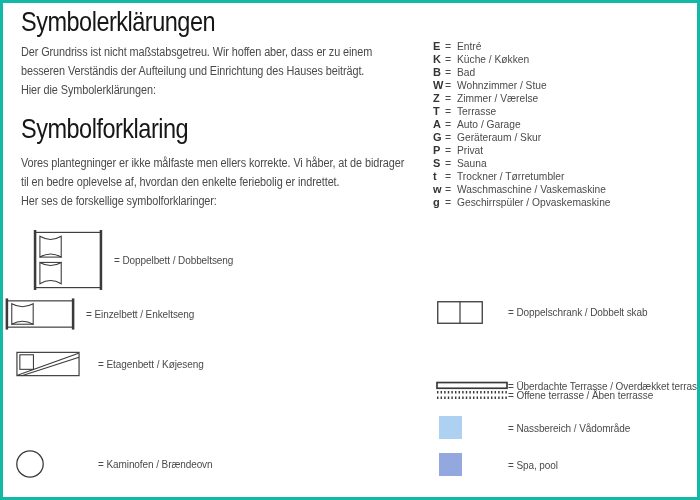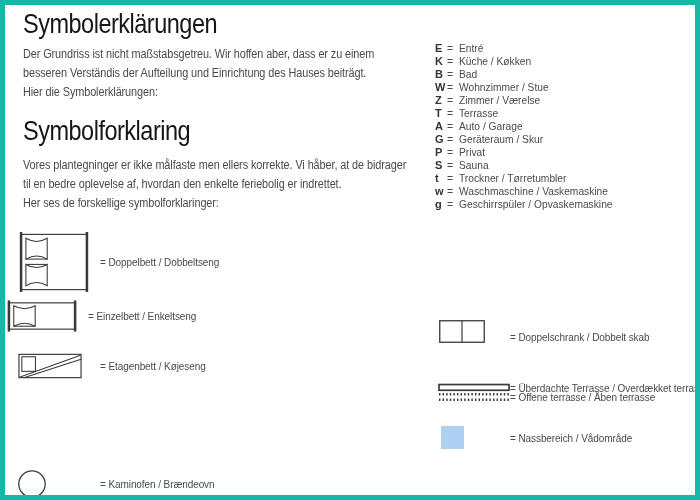--- a/index.html
+++ b/index.html
@@ -1,19 +1,19 @@
 <!DOCTYPE html>
 <html><head>
 <meta charset="utf-8">
 <style>
   html,body{margin:0;padding:0;background:#fff;}
   .page{
     position:relative;width:700px;height:500px;background:#ffffff;
     font-family:"Liberation Sans","DejaVu Sans",sans-serif;
-    overflow:hidden;border:5px solid #14b8a6;box-sizing:border-box;
+    overflow:hidden;border:3px solid #14b8a6;box-sizing:border-box;
   }
   .title{
     position:absolute;left:18px;margin:0;font-size:28px;font-weight:400;
     color:#161616;letter-spacing:-0.6px;white-space:nowrap;
     transform:scaleX(.84);transform-origin:0 50%;
   }
   .para{
     position:absolute;left:18px;margin:0;font-size:12.5px;line-height:19px;
     color:#4a4a4a;white-space:pre-line;width:460px;
     transform:scaleX(.87);transform-origin:0 0;letter-spacing:-0.1px;
@@ -47,21 +47,21 @@
   <h1 class="title" style="top:3px;">Symbolerklärungen</h1>
   <p class="para" style="top:40px;">Der Grundriss ist nicht maßstabsgetreu. Wir hoffen aber, dass er zu einem
 besseren Verständis der Aufteilung und Einrichtung des Hauses beiträgt.
 Hier die Symbolerklärungen:</p>
 
   <h1 class="title" style="top:110px;">Symbolforklaring</h1>
   <p class="para" style="top:151px;">Vores plantegninger er ikke målfaste men ellers korrekte. Vi håber, at de bidrager
 til en bedre oplevelse af, hvordan den enkelte feriebolig er indrettet.
 Her ses de forskellige symbolforklaringer:</p>
 
-  <div class="lrow left" style="left:12px;top:226px;height:62px;justify-content:flex-end;">
+  <div class="lrow left" style="left:28px;top:226px;height:62px;justify-content:flex-end;">
     <span class="iconbox">
       <svg width="74" height="62" viewBox="0 0 76 64">
         <rect class="st" x="4" y="3.5" width="68" height="57" stroke-width="1.2"></rect>
         <line class="st" x1="4" y1="1" x2="4" y2="63" stroke-width="2.6"></line>
         <line class="st" x1="72" y1="1" x2="72" y2="63" stroke-width="2.6"></line>
         <path class="st" stroke-width="1.1" d="M9,7.5 Q20,14 31,7.5 L31,29 Q20,22.5 9,29 Z"></path>
         <line class="st" x1="9" y1="29" x2="31" y2="29" stroke-width="1.1"></line>
         <path class="st" stroke-width="1.1" d="M9,34.5 Q20,41 31,34.5 L31,56.5 Q20,50 9,56.5 Z"></path>
         <line class="st" x1="9" y1="34.5" x2="31" y2="34.5" stroke-width="1.1"></line>
       </svg>
@@ -88,21 +88,21 @@
         <rect class="st" x="2" y="2" width="64" height="24" stroke-width="1.2"></rect>
         <line class="st" x1="2.5" y1="25.5" x2="65.5" y2="3" stroke-width="1.1"></line>
         <line class="st" x1="7" y1="26" x2="66" y2="7" stroke-width="1.1"></line>
         <rect class="st" x="5" y="4.5" width="14" height="15" stroke-width="1.1"></rect>
       </svg>
     </span>
     <span class="lbl">= Etagenbett / Køjeseng</span>
   </div>
 
 
-  <div class="lrow left" style="left:12px;top:463px;height:31px;text-align:center;">
+  <div class="lrow left" style="left:12px;top:445px;height:31px;text-align:center;">
     <span class="iconbox">
       <svg width="30" height="30" viewBox="0 0 30 30">
         <circle class="st" cx="15" cy="15" r="13.2" stroke-width="1.3"></circle>
       </svg>
     </span>
     <span class="lbl">= Kaminofen / Brændeovn</span>
   </div>
 
   <div class="codes">
     <div class="coderow">
@@ -167,21 +167,21 @@
       </div>
     <div class="coderow">
         <span class="ltr">g</span>
         <span class="eq">=</span>
         <span class="clab">Geschirrspüler / Opvaskemaskine</span>
       </div>
   </div>
 
 
 
-  <div class="lrow right" style="left:433px;top:314px;height:24px;align-items:flex-end;">
+  <div class="lrow right" style="left:433px;top:297px;height:24px;">
     <span class="iconbox">
       <svg width="46" height="23" viewBox="0 0 46 23" style="margin-left:1px;">
         <rect class="st" x="0.75" y="0.75" width="44.5" height="21.5" stroke-width="1.3"></rect>
         <line class="st" x1="23" y1="0.75" x2="23" y2="22.25" stroke-width="1.2"></line>
       </svg>
     </span>
     <span class="lbl">= Doppelschrank / Dobbelt skab</span>
   </div>
 
   <div class="lrow right" style="left:433px;top:341px;height:12px;margin-top:45px;">
@@ -196,21 +196,27 @@
 
   <div class="lrow right" style="left:433px;top:377px;height:11px;">
     <span class="iconbox">
       <svg width="73" height="9" viewBox="0 0 73 9">
         <rect class="st" x="1" y="1.5" width="71" height="5.8" stroke-width="1.7"></rect>
       </svg>
     </span>
     <span class="lbl">= Überdachte Terrasse / Overdækket terrasse</span>
   </div>
 
-  <div class="lrow right" style="left:433px;top:412px;height:25px;margin-top:8px;">
+  <div class="lrow right" style="left:433px;top:412px;height:25px;">
     <span class="iconbox">
       <span class="swatch" style="margin-left: 3px; background: rgb(174, 208, 241);"></span>
     </span>
     <span class="lbl">= Nassbereich / Vådområde</span>
   </div>
 
+  <div class="lrow right" style="left:433px;top:449px;height:25px;">
+    <span class="iconbox">
+      <span class="swatch" style="margin-left: 3px; background: rgb(146, 168, 223);"></span>
+    </span>
+    <span class="lbl">= Spa, pool</span>
+  </div>
 
 </div>
 
 </body></html>

